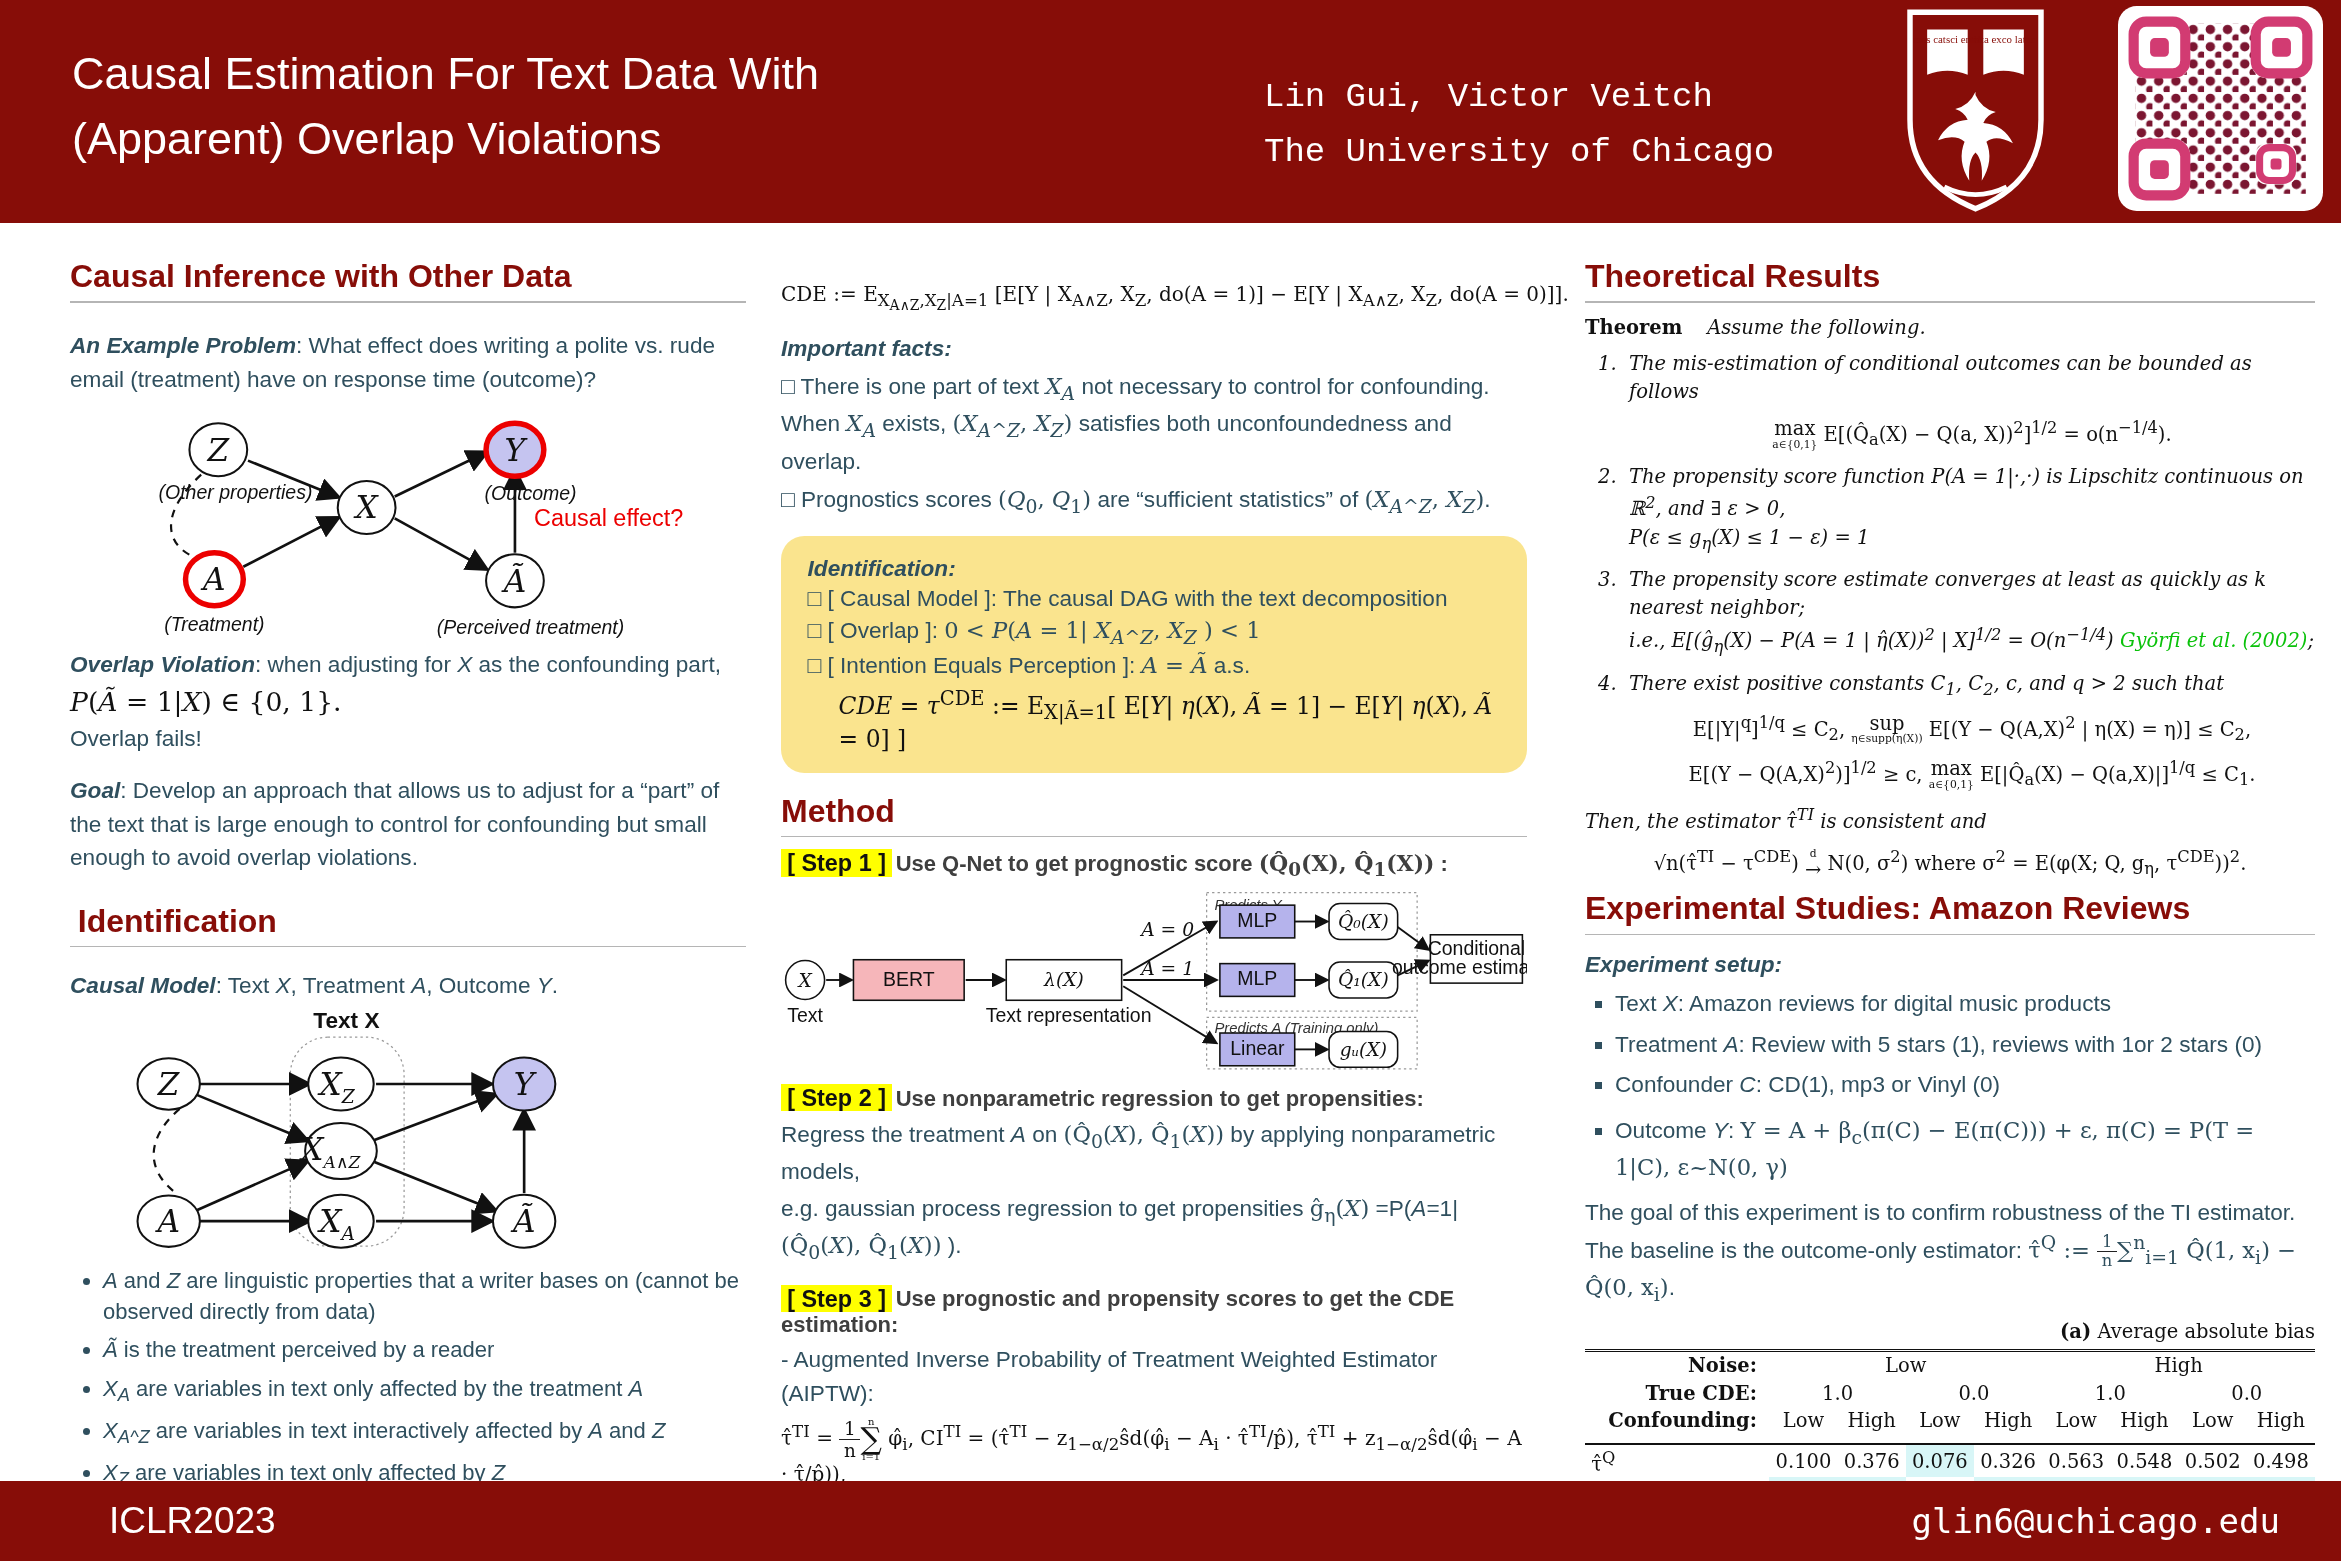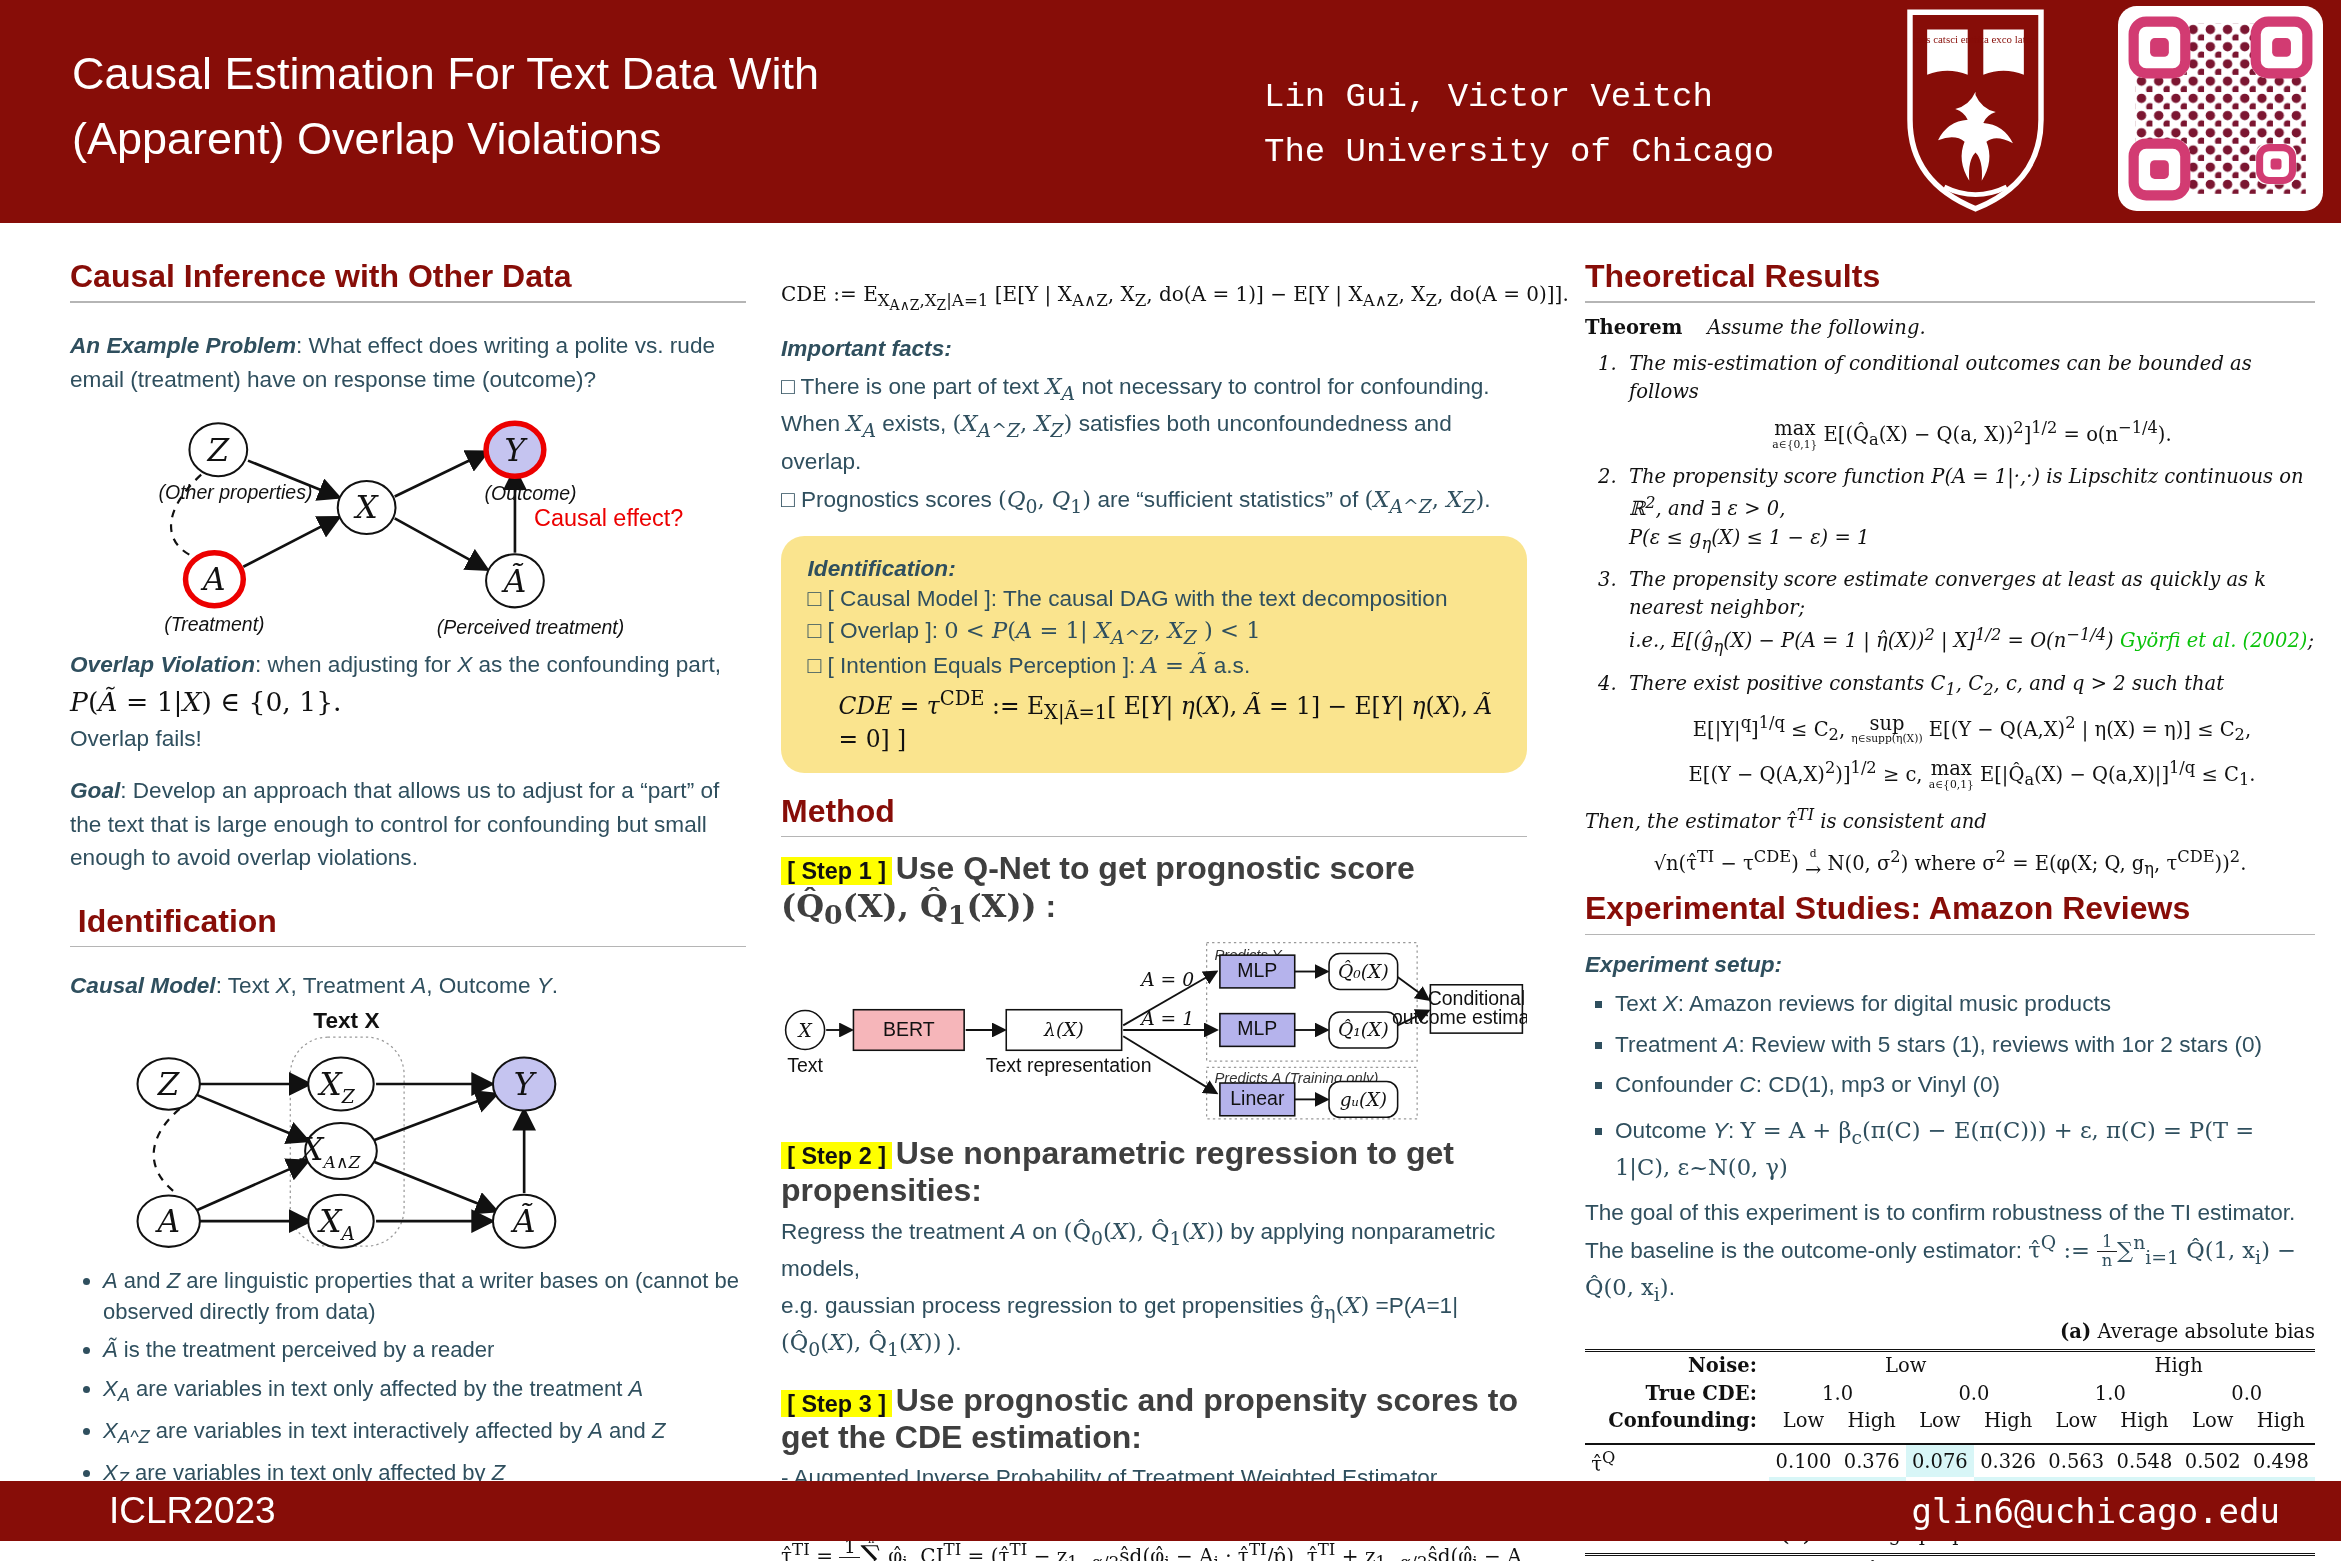--- a/index.html
+++ b/index.html
@@ -5,21 +5,21 @@
   html,body{margin:0;padding:0;background:#ffffff;}
   body{width:2342px;height:1561px;position:relative;overflow:hidden;
        font-family:"Liberation Sans",sans-serif;color:#2f4f5e;}
 
   
   .hdr{position:absolute;left:0;top:0;width:100%;height:223px;background:#870d08;}
   .hdr-title{position:absolute;left:72px;top:41px;color:#fff;font-size:45px;line-height:1.45;font-weight:400;}
   .hdr-authors{position:absolute;left:1264px;top:70px;color:#fff;font-size:34px;line-height:1.62;font-family:Liberation Mono, monospace;}
   .crest{position:absolute;left:1899px;top:6.2px;}
   .qr{position:absolute;left:2118px;top:6.2px;}
-  .ftr{position:absolute;left:0;top:1481px;width:100%;height:60px;background:#870d08;color:#fff;
+  .ftr{position:absolute;left:0;top:1481px;width:100%;height:80px;background:#870d08;color:#fff;
        display:flex;align-items:center;justify-content:space-between;box-sizing:border-box;padding:0 62px 0 109px;}
   .conf{font-size:37px;}
   .email{font-family:"DejaVu Sans Mono",monospace;font-size:34px;}
 
   
   .col{position:absolute;top:258px;}
   #col-left{left:70px;width:676px;}
   #col-mid{left:781px;width:746px;top:269px;}
   #col-right{left:1585px;width:730px;}
 
@@ -41,21 +41,21 @@
   .sum .op{font-size:1.5em;}
   .sum .lim{font-size:.5em;line-height:1.1;}
   .ops{display:inline-flex;flex-direction:column;align-items:center;vertical-align:middle;line-height:1;}
   .ops .lim{font-size:.55em;line-height:1.1;}
 
   
   .facts li{list-style:none;margin:4.7px 0;}
   .idbox{background:#fae48e;border-radius:23.4px;padding:20px 26.6px;margin-top:15.6px;font-size:22.6px;color:#2f4f5e;}
   .idbox .fm{font-size:23.4px;}
   .step-label{background:#ffff00;font-weight:700;color:#111;padding:0.8px 6.2px;font-size:23.4px;}
-  .step-head{font-weight:700;color:#3f3f3f;font-size:32px;}
+  .step-head{font-weight:700;color:#3f3f3f;font-size:22px;}
 
   
   .theorem{font-family:"DejaVu Serif","Liberation Serif",serif;font-size:19.5px;color:#111;line-height:1.45;}
   .t-it{font-style:italic;}
   .tlist{margin:7.8px 0 0 0;padding-left:44px;}
   .tlist>li{list-style:none;margin-bottom:11px;}
   .tnum{display:inline-block;width:31px;margin-left:-31px;font-style:italic;}
   .dispf{text-align:center;margin:9.4px 0;font-style:normal;}
   .sqbul{margin:6.2px 0 0 0;padding-left:30px;}
   .sqbul li{list-style-type:square;margin-bottom:7px;font-size:22.6px;}

